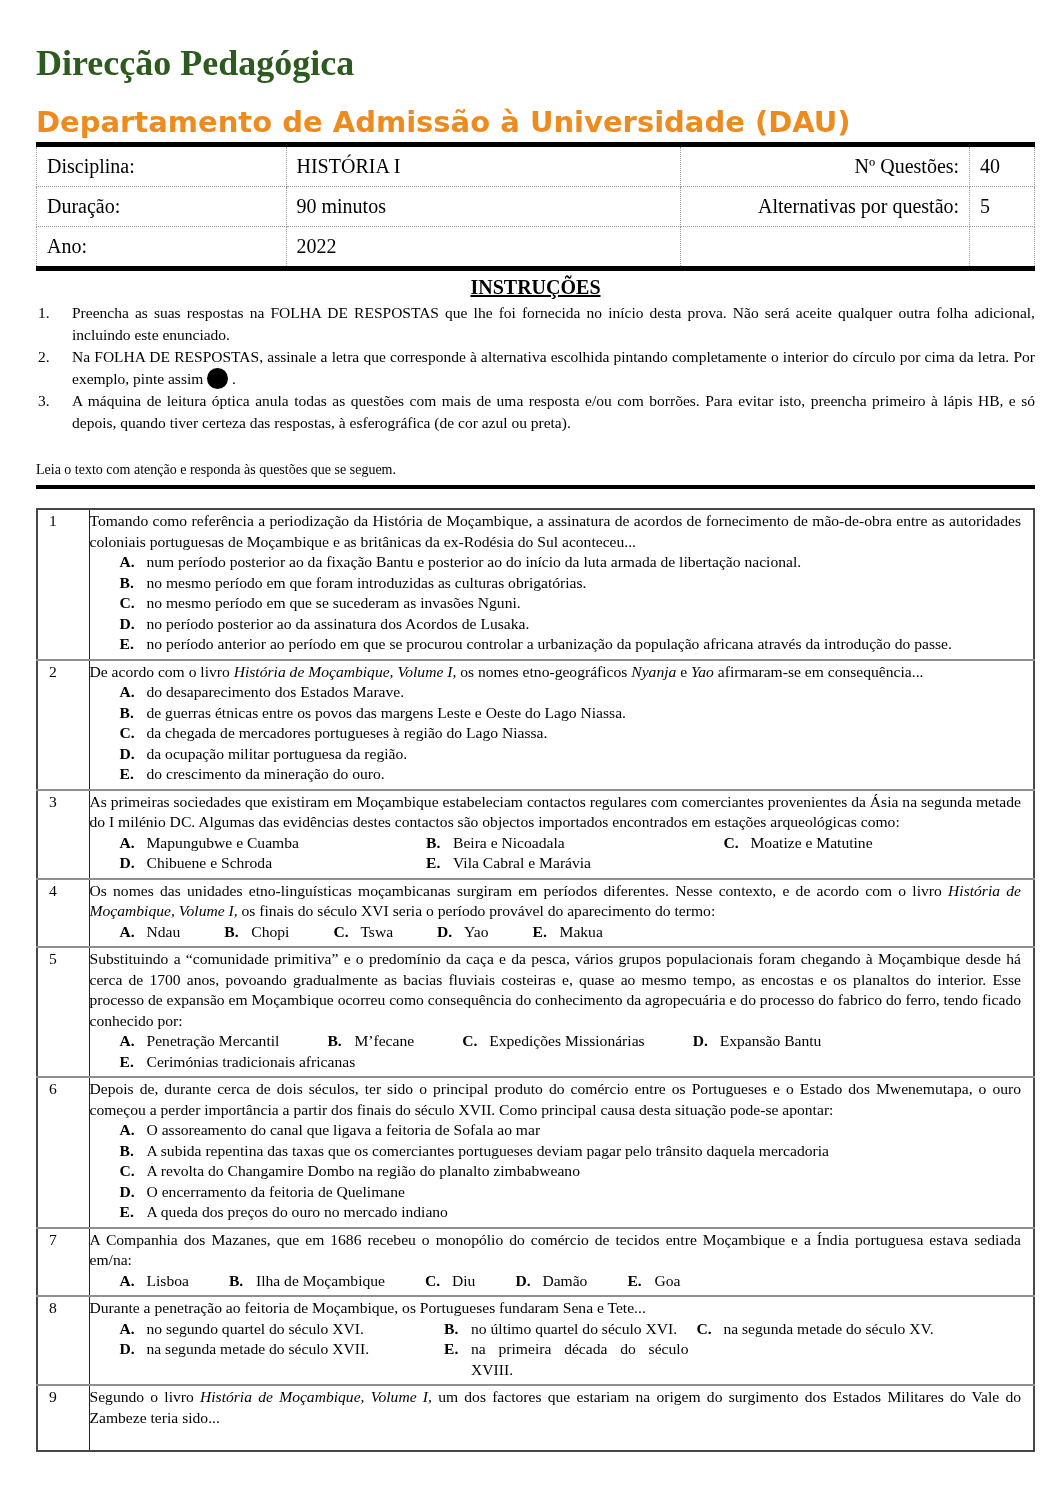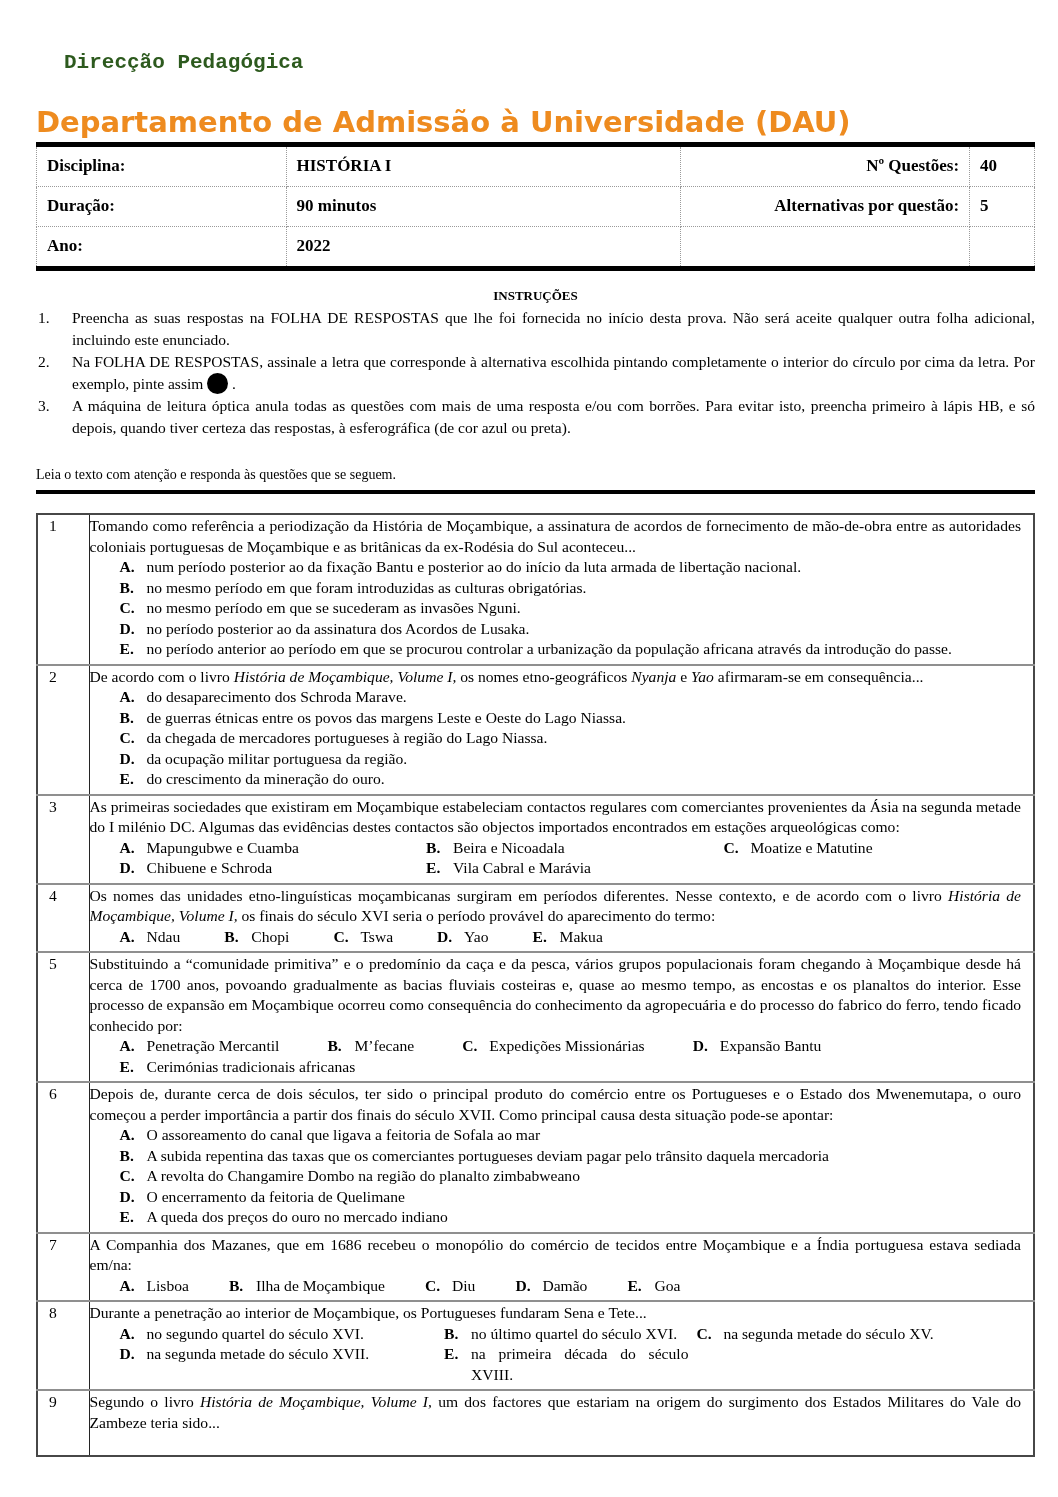--- a/index.html
+++ b/index.html
@@ -15,30 +15,30 @@
     font-family:"Liberation Serif",serif;
   }
   
   .hdr{display:flex;align-items:flex-start;gap:30px;margin-bottom:4px;}
   .logo{width:148px;text-align:center;flex:none;}
   .logo-svg{width:84px;height:92px;display:block;margin:0 auto 2px;}
   .logo-line{font-weight:bold;font-size:13.5px;line-height:12.5px;font-family:"Liberation Serif",serif;}
   .lt2{letter-spacing:4.5px;padding-left:3px;}
   .lt3{letter-spacing:1.5px;}
   .hdr-titles{padding-top:26px;}
-  .t1{font-family:Liberation Mono, monospace;font-size:21px;font-weight:bold;color:var(--brand_green);line-height:30px;margin-left:28px;}
+  .t1{font-family:Liberation Serif, serif;font-size:36px;font-weight:bold;color:var(--brand_green);line-height:30px;}
   .t2{font-family:"DejaVu Sans","Liberation Sans",sans-serif;font-size:29px;font-weight:bold;color:var(--brand_orange);margin-top:29px;line-height:31px;}
   
   table.info{width:100%;border-collapse:collapse;
     border-top:5px solid #000;border-bottom:5px solid #000;
-    font-size:17px;font-weight:bold;}
+    font-size:20px;font-weight:normal;}
   table.info td{border:1.5px dotted #9a9a9a;padding:8px 10px 9px;line-height:22px;}
   td.c1{width:25%;} td.c2{width:39.5%;} td.c3{width:29%;text-align:right;} td.c4{width:6.5%;}
   
-  .instr-title{text-align:center;font-weight:bold;font-size:13px;margin:17px 0 3px;}
+  .instr-title{text-align:center;font-weight:bold;font-size:20px;text-decoration:underline;margin:5px 0 3px;}
   .instr-item{display:flex;font-size:15.5px;line-height:22px;}
   .inum{width:36px;flex:none;padding-left:2px;}
   .itext{flex:1;text-align:justify;}
   .fillcircle{display:inline-block;width:21px;height:21px;border-radius:50%;background:#000;vertical-align:-5px;}
   .lead{margin-top:26px;font-size:14px;line-height:20px;}
   .dblrule{margin-top:5px;height:3px;border-top:2px solid #000;border-bottom:2px solid #000;}
   
   table.questions{width:100%;border-collapse:collapse;margin-top:19px;
     border:2px solid #474747;font-size:15.6px;line-height:20.5px;}
   td.qnum{width:52px;vertical-align:top;padding:1px 0 0 11px;
@@ -153,21 +153,21 @@
             </div>
           </td>
         </tr>
         <tr>
           <td class="qnum">2</td>
           <td class="qbody">
             <div class="qtext"><span>De acordo com o livro </span><i>História de Moçambique, Volume I,</i><span> os nomes etno-geográficos </span><i>Nyanja</i><span> e </span><i>Yao</i><span> afirmaram-se em consequência...</span></div>
             <div class="optrow">
               <div class="opt">
                 <span class="ol">A.</span>
-                <span class="ot">do desaparecimento dos Schroda Marave.</span>
+                <span class="ot">do desaparecimento dos Estados Marave.</span>
               </div>
             </div>
             <div class="optrow">
               <div class="opt">
                 <span class="ol">B.</span>
                 <span class="ot">de guerras étnicas entre os povos das margens Leste e Oeste do Lago Niassa.</span>
               </div>
             </div>
             <div class="optrow">
               <div class="opt">
@@ -337,21 +337,21 @@
               <div class="opt">
                 <span class="ol">E.</span>
                 <span class="ot">Goa</span>
               </div>
             </div>
           </td>
         </tr>
         <tr>
           <td class="qnum">8</td>
           <td class="qbody">
-            <div class="qtext"><span>Durante a penetração ao interior de Moçambique, os Portugueses fundaram Sena e Tete...</span></div>
+            <div class="qtext"><span>Durante a penetração ao feitoria de Moçambique, os Portugueses fundaram Sena e Tete...</span></div>
             <div class="optgrid" style="grid-template-columns: 36% 28% 28%;">
               <div class="opt">
                 <span class="ol">A.</span>
                 <span class="ot">no segundo quartel do século XVI.</span>
               </div>
               <div class="opt">
                 <span class="ol">B.</span>
                 <span class="ot">no último quartel do século XVI.</span>
               </div>
               <div class="opt">

